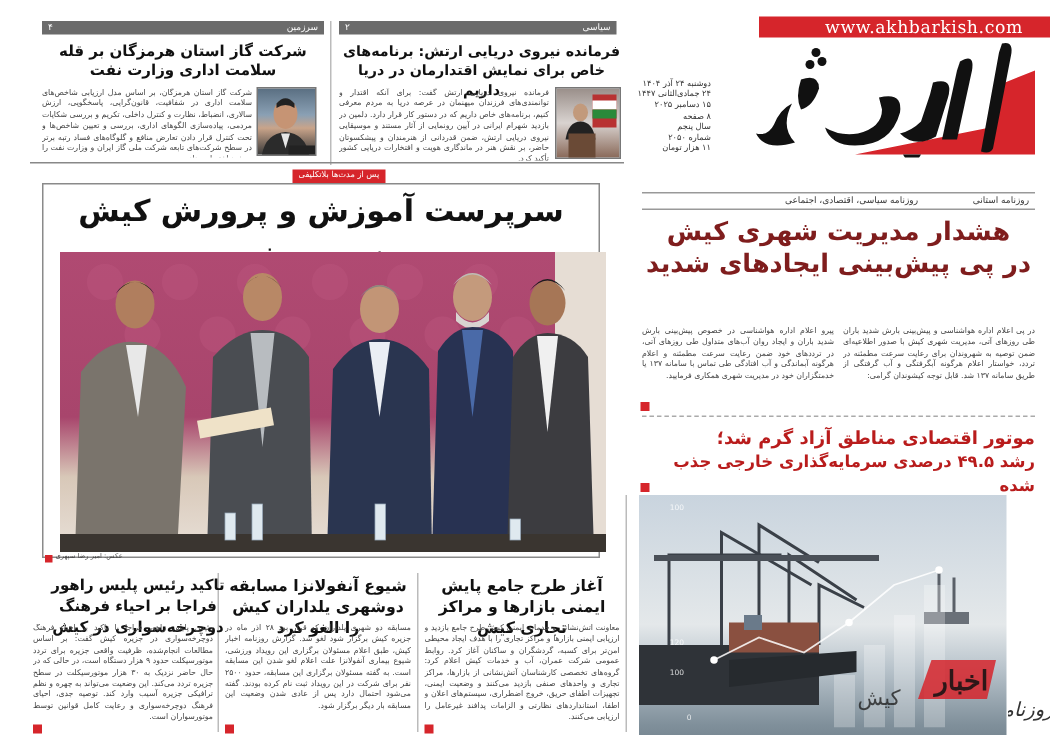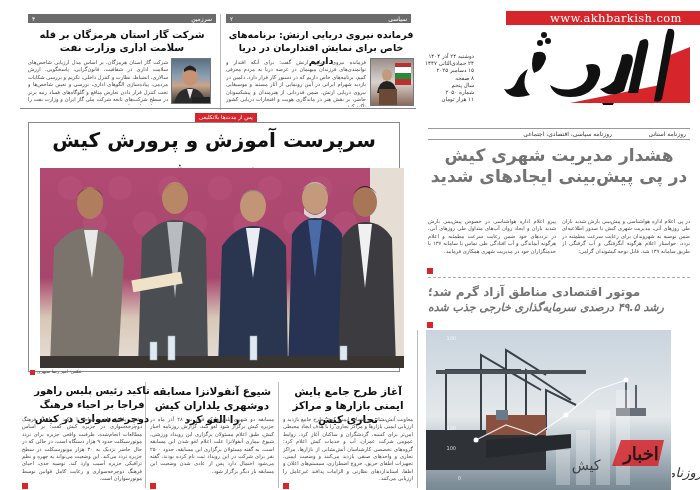--- a/index.html
+++ b/index.html
@@ -14,26 +14,26 @@
   .photo { position: absolute; overflow: hidden; }
 
   
   .url-bar { position: absolute; left: 470px; top: 11px; width: 220px; height: 14px; background: #d6252b; color: #fff; font-family: "DejaVu Serif", serif; font-size: 11.5px; line-height: 14px; direction: ltr; text-align: center; letter-spacing: 0.4px; margin-left: 36px; }
   .logo { position: absolute; left: 490px; top: 25px; width: 200px; height: 80px; }
   .meta-col { position: absolute; left: 422px; top: 53px; width: 52px; font-size: 5.5px; line-height: 7.2px; color: #333; text-align: right; }
   .tagline-row { position: absolute; left: 428px; top: 128px; width: 262px; height: 12px; border-top: 1px solid #999; border-bottom: 1px solid #999; font-size: 6px; line-height: 10px; color: #333; }
   .tagline-row .r { position: absolute; right: 4px; }
   .tagline-row .l { position: absolute; right: 78px; }
 
-  .main-headline { position: absolute; left: 428px; top: 145px; width: 262px; font-weight: bold; font-size: 17px; line-height: 21px; text-align: center; color: #737373; }
+  .main-headline { position: absolute; left: 428px; top: 145px; width: 262px; font-weight: bold; font-size: 17px; line-height: 21px; text-align: center; color: #7f1d1d; }
 
   .red-sq { position: absolute; width: 6px; height: 6px; background: #d6252b; }
   .dash-sep { position: absolute; border-top: 1px dashed #aaa; }
 
-  .sub-headline { position: absolute; left: 428px; top: 284px; width: 262px; font-weight: bold; font-size: 12px; line-height: 16px; text-align: left; color: #737373; }
+  .sub-headline { position: absolute; left: 428px; top: 284px; width: 262px; font-weight: bold; font-size: 12px; line-height: 16px; text-align: right; color: #b91c1c; }
 
   
   .lead-frame { position: absolute; left: 28px; top: 122px; width: 372px; height: 250px; border: 1px solid #8a8a8a; }
   .kicker { position: absolute; left: 195px; top: 113px; height: 9px; background: #d6252b; color: #fff; font-size: 5.5px; line-height: 9px; padding: 0 4px; }
   .lead-title { position: absolute; left: 28px; top: 125px; width: 372px; text-align: center; font-weight: bold; font-size: 20px; line-height: 30px; color: #111; }
 
   .col-title { position: absolute; font-weight: bold; font-size: 10.5px; line-height: 14px; text-align: center; color: #111; }
 
   .vrule { position: absolute; width: 1px; background: #bbb; }
   .hrule { position: absolute; height: 1px; background: #bbb; }
@@ -115,21 +115,21 @@
   <div>هشدار مدیریت شهری کیش</div>
   <div>در پی پیش‌بینی ایجاد‌های شدید</div>
 </div>
 <div class="body-text" style="left:562px; top:218px; width:128px; height:44px; overflow:hidden;">در پی اعلام اداره هواشناسی و پیش‌بینی بارش شدید باران طی روزهای آتی، مدیریت شهری کیش با صدور اطلاعیه‌ای ضمن توصیه به شهروندان برای رعایت سرعت مطمئنه در تردد، خواستار اعلام هرگونه آبگرفتگی و آب گرفتگی از طریق سامانه ۱۳۷ شد. قابل توجه کیشوندان گرامی:</div>
 <div class="body-text" style="left:428px; top:218px; width:128px; height:44px; overflow:hidden;">پیرو اعلام اداره هواشناسی در خصوص پیش‌بینی بارش شدید باران و ایجاد روان آب‌های متداول طی روزهای آتی، در ترددهای خود ضمن رعایت سرعت مطمئنه و اعلام هرگونه آبماندگی و آب افتادگی طی تماس با سامانه ۱۳۷ یا خدمتگزاران خود در مدیریت شهری همکاری فرمایید.</div>
 <div class="red-sq" style="left:427px; top:268px;"></div>
 <div class="dash-sep" style="left:428px; top:277px; width:262px;"></div>
 
 <div class="sub-headline">
   <div>موتور اقتصادی مناطق آزاد گرم شد؛</div>
-  <div style="font-size:11px;font-style:italic;">رشد ۴۹.۵ درصدی سرمایه‌گذاری خارجی جذب شده</div>
+  <div style="font-size:11px;">رشد ۴۹.۵ درصدی سرمایه‌گذاری خارجی جذب شده</div>
 </div>
 <div class="red-sq" style="left:427px; top:322px;"></div>
 
 <div class="photo" style="left:426px; top:330px; width:245px; height:192px; background:linear-gradient(180deg,#c9d4de 0%,#e4e8ea 45%,#b9c4cc 60%,#7f8f9a 80%,#5f6e78 100%);">
   <svg width="245" height="155" viewBox="0 0 245 155">
     <g stroke="#3a4048" stroke-width="2" fill="none">
       <path d="M20 110 L20 40 L95 40"></path>
         <path d="M55 110 L55 25 L115 60"></path>
       <path d="M80 110 L80 20 L120 45"></path>
         <path d="M100 105 L100 40 L145 70"></path>

